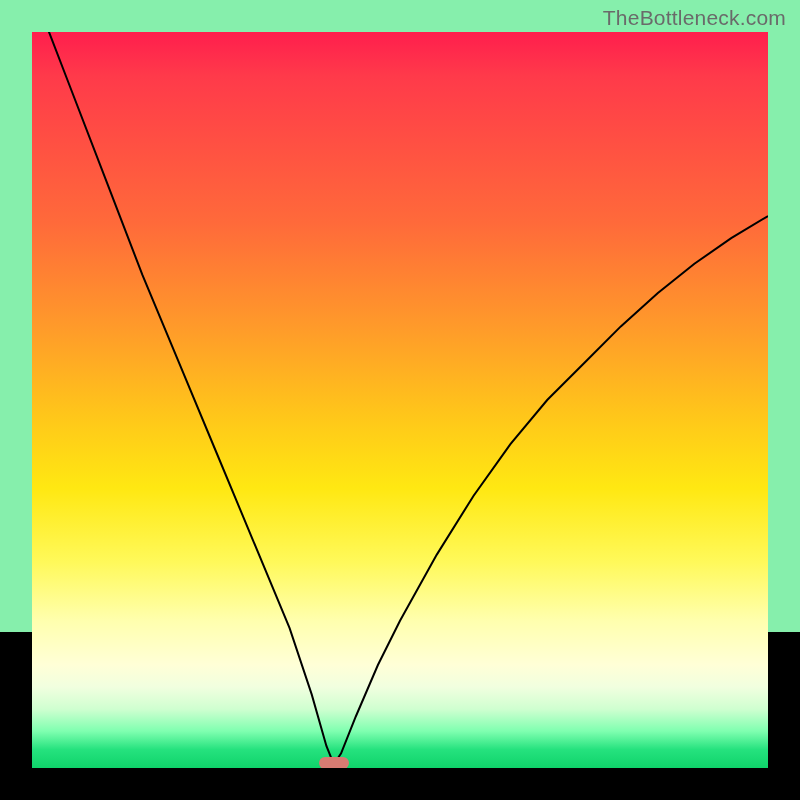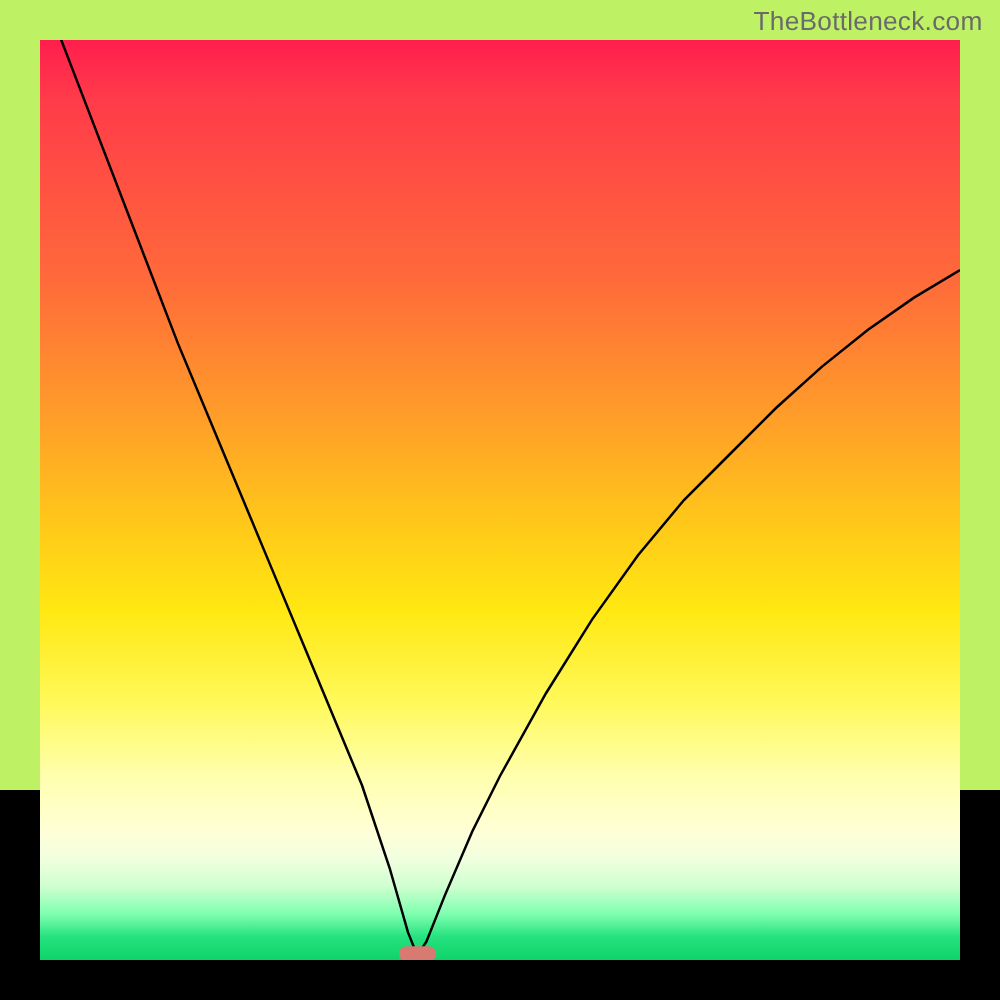--- a/index.html
+++ b/index.html
@@ -8,21 +8,21 @@
   width: 800px;
   height: 800px;
   overflow: hidden;
   background: #000;
   font-family: Arial, Helvetica, sans-serif;
 }
 .frame {
   position: relative;
   width: 800px;
   height: 632px;
-  background: #bef264;
+  background: #86efac;
 }
 .plot-area {
   position: absolute;
   left: 32px;
   top: 32px;
   width: 736px;
   height: 736px;
   overflow: hidden;
   
   background: linear-gradient(

